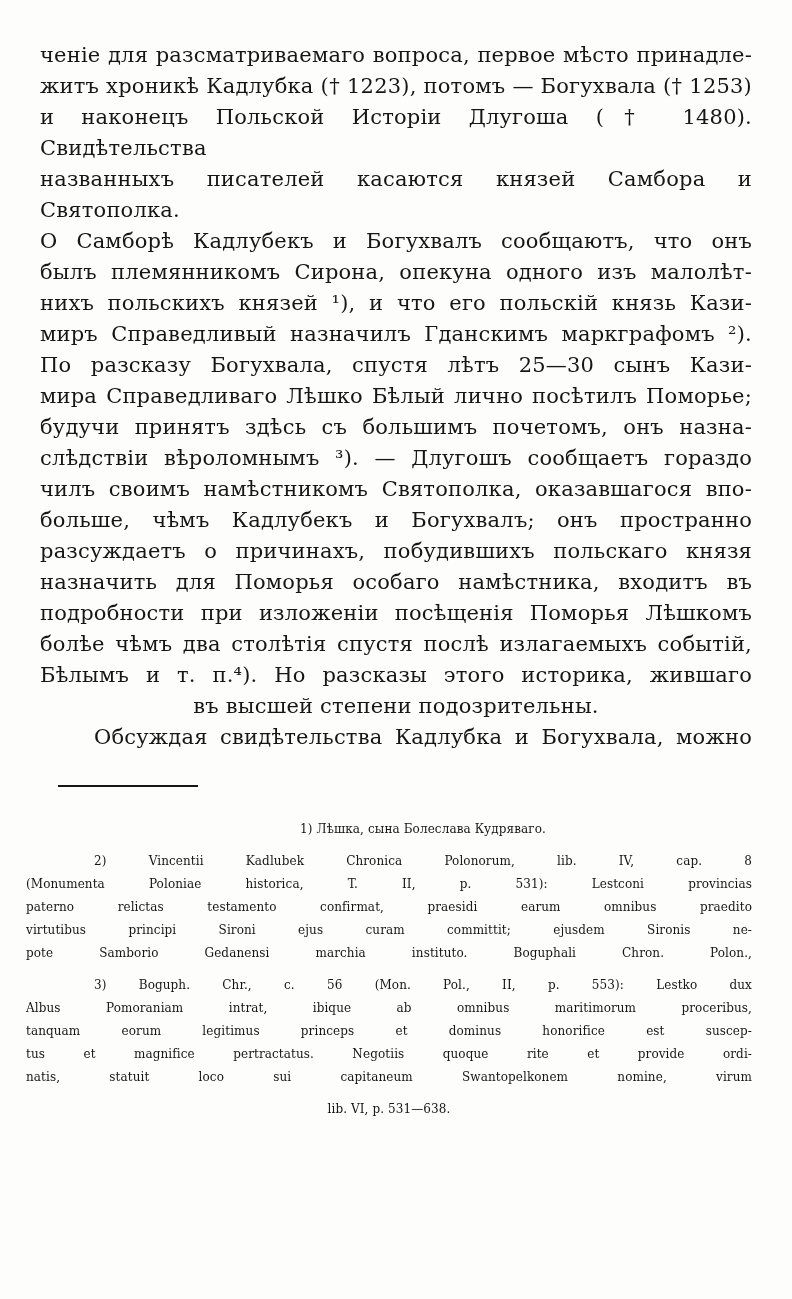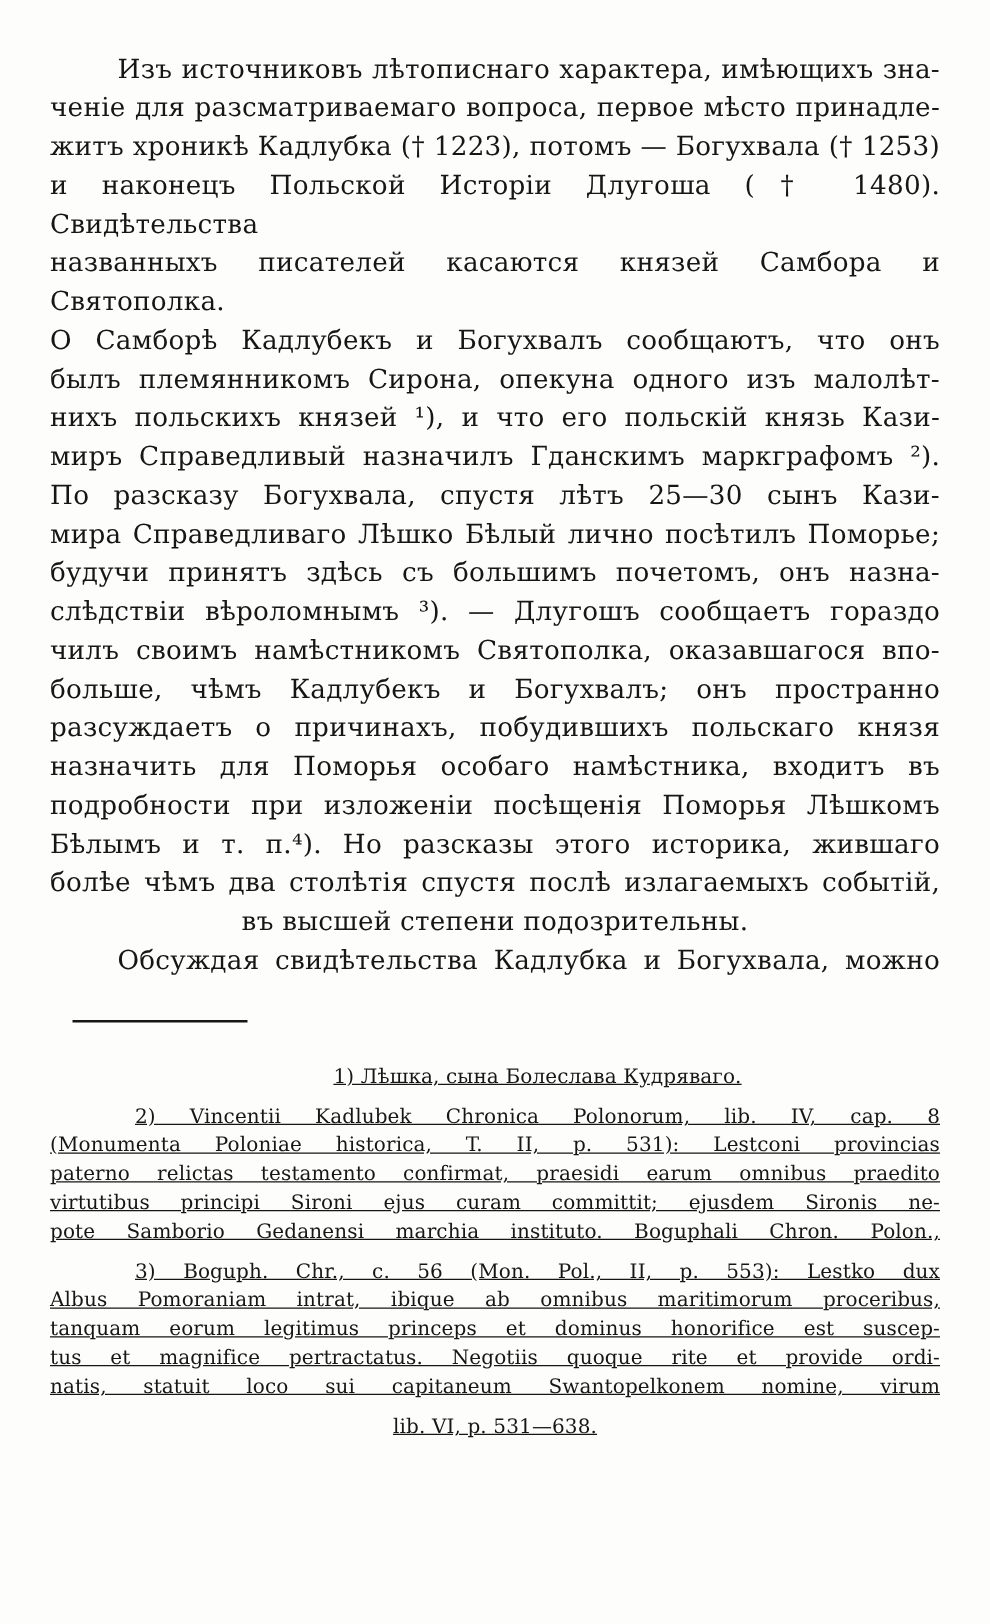--- a/index.html
+++ b/index.html
@@ -39,59 +39,57 @@
   .line.indent {
     text-indent: 54px;
   }
   .separator {
     width: 140px;
     height: 2px;
     background: var(--ink, #161616);
     margin: 32px 0 0 58px;
   }
   .footnotes {
-    padding: 31px 40px 0 40px;
-    font-size: 16px;
+    padding: 31px 40px 0 26px;
+    font-size: 12px;
     line-height: 23px;
     letter-spacing: 0.1px;
-    text-decoration: underline;
   }
   .footnote {
     margin-bottom: 9px;
   }
   .footnote .line.indent {
     text-indent: 68px;
   }
 </style>
 </head>
 <body>
 
 <div class="page" style="--paper: #fdfdfb; --ink: #161616;">
   <div class="main-text">
     <div class="paragraph">
-        <div class="line indent justify">Изъ источниковъ лѣтописнаго характера, имѣющихъ зна-</div>
         <div class="line justify">ченіе для разсматриваемаго вопроса, первое мѣсто принадле-</div>
         <div class="line justify">житъ хроникѣ Кадлубка († 1223), потомъ — Богухвала († 1253)</div>
         <div class="line justify">и наконецъ Польской Исторіи Длугоша († 1480). Свидѣтельства</div>
         <div class="line justify">названныхъ писателей касаются князей Самбора и Святополка.</div>
         <div class="line justify">О Самборѣ Кадлубекъ и Богухвалъ сообщаютъ, что онъ</div>
         <div class="line justify">былъ племянникомъ Сирона, опекуна одного изъ малолѣт-</div>
         <div class="line justify">нихъ польскихъ князей ¹), и что его польскій князь Кази-</div>
         <div class="line justify">миръ Справедливый назначилъ Гданскимъ маркграфомъ ²).</div>
         <div class="line justify">По разсказу Богухвала, спустя лѣтъ 25—30 сынъ Кази-</div>
         <div class="line justify">мира Справедливаго Лѣшко Бѣлый лично посѣтилъ Поморье;</div>
         <div class="line justify">будучи принятъ здѣсь съ большимъ почетомъ, онъ назна-</div>
         <div class="line justify">слѣдствіи вѣроломнымъ ³). — Длугошъ сообщаетъ гораздо</div>
         <div class="line justify">чилъ своимъ намѣстникомъ Святополка, оказавшагося впо-</div>
         <div class="line justify">больше, чѣмъ Кадлубекъ и Богухвалъ; онъ пространно</div>
         <div class="line justify">разсуждаетъ о причинахъ, побудившихъ польскаго князя</div>
         <div class="line justify">назначить для Поморья особаго намѣстника, входитъ въ</div>
         <div class="line justify">подробности при изложеніи посѣщенія Поморья Лѣшкомъ</div>
+        <div class="line justify">болѣе чѣмъ два столѣтія спустя послѣ излагаемыхъ событій,</div>
         <div class="line justify">Бѣлымъ и т. п.⁴).  Но разсказы этого историка, жившаго</div>
-        <div class="line justify">болѣе чѣмъ два столѣтія спустя послѣ излагаемыхъ событій,</div>
         <div class="line">въ высшей степени подозрительны.</div>
       </div>
     <div class="paragraph">
         <div class="line indent justify">Обсуждая свидѣтельства Кадлубка и Богухвала, можно</div>
       </div>
   </div>
 
   <div class="separator"></div>
 
   <div class="footnotes">

